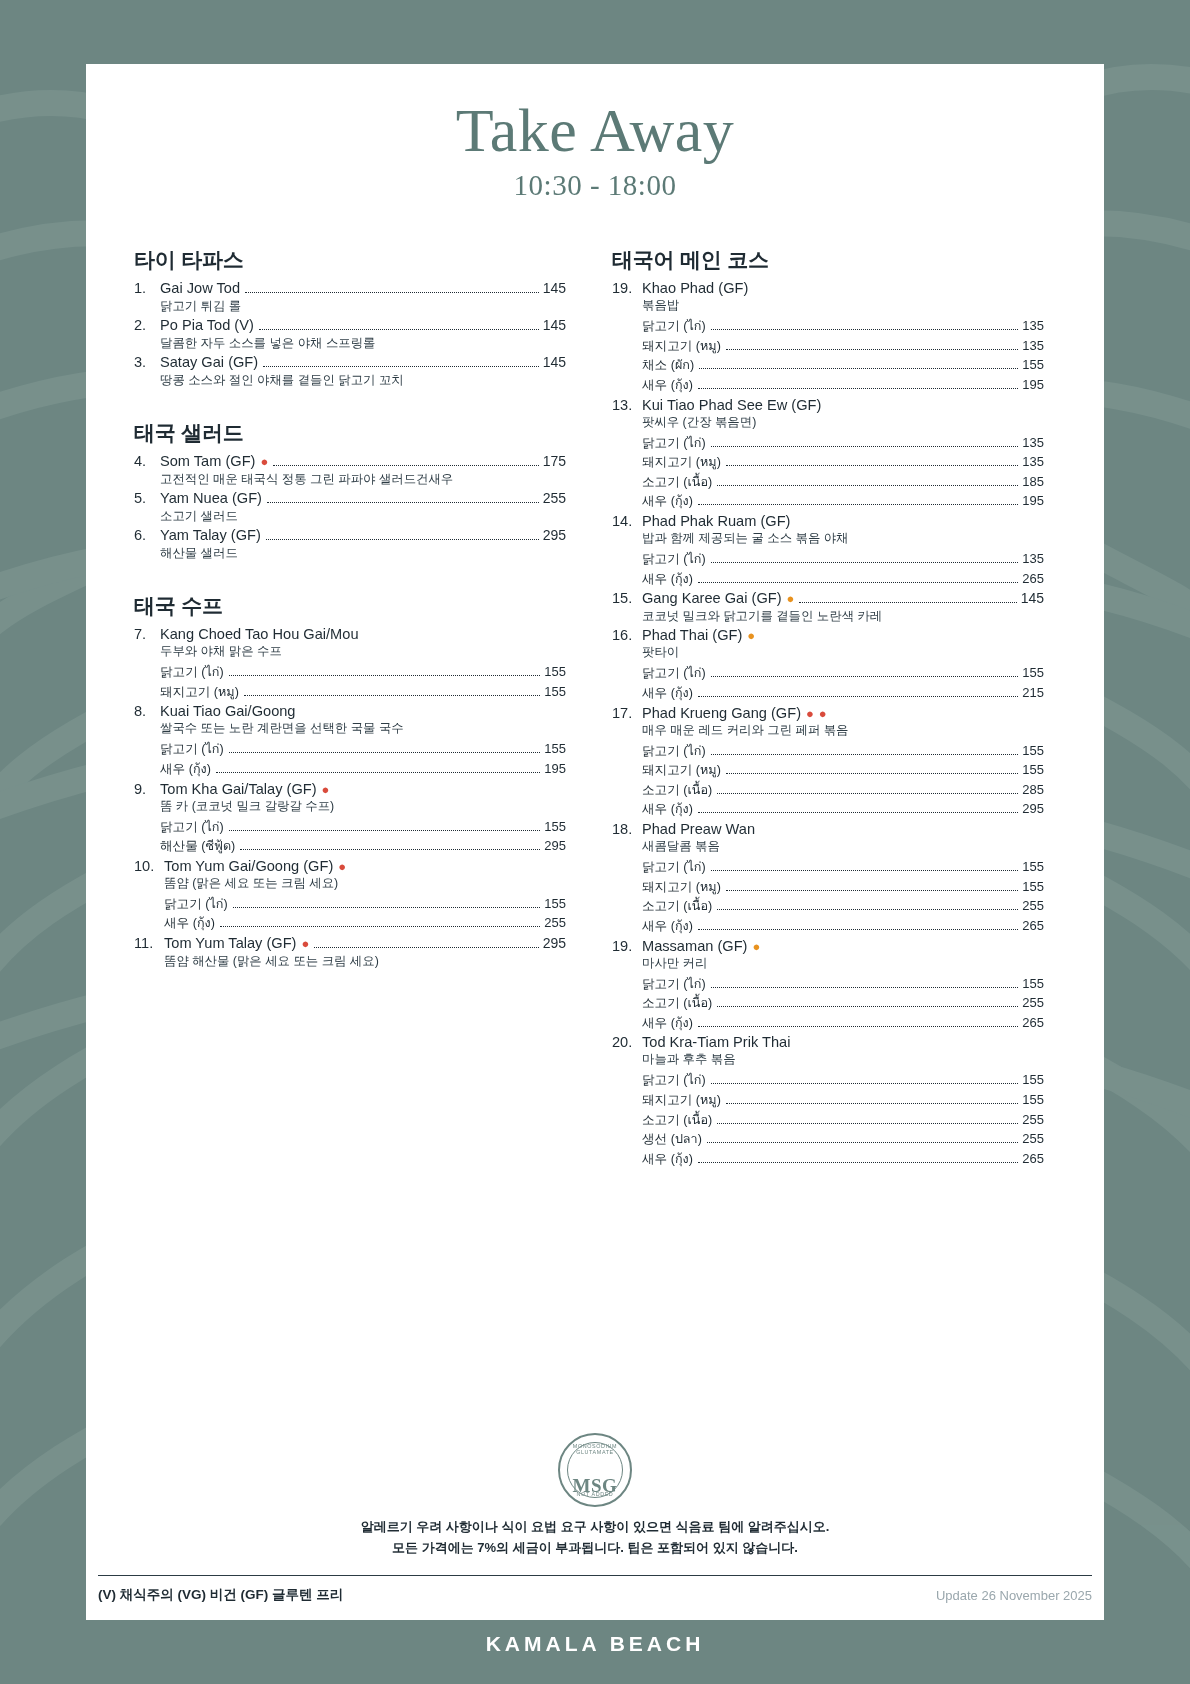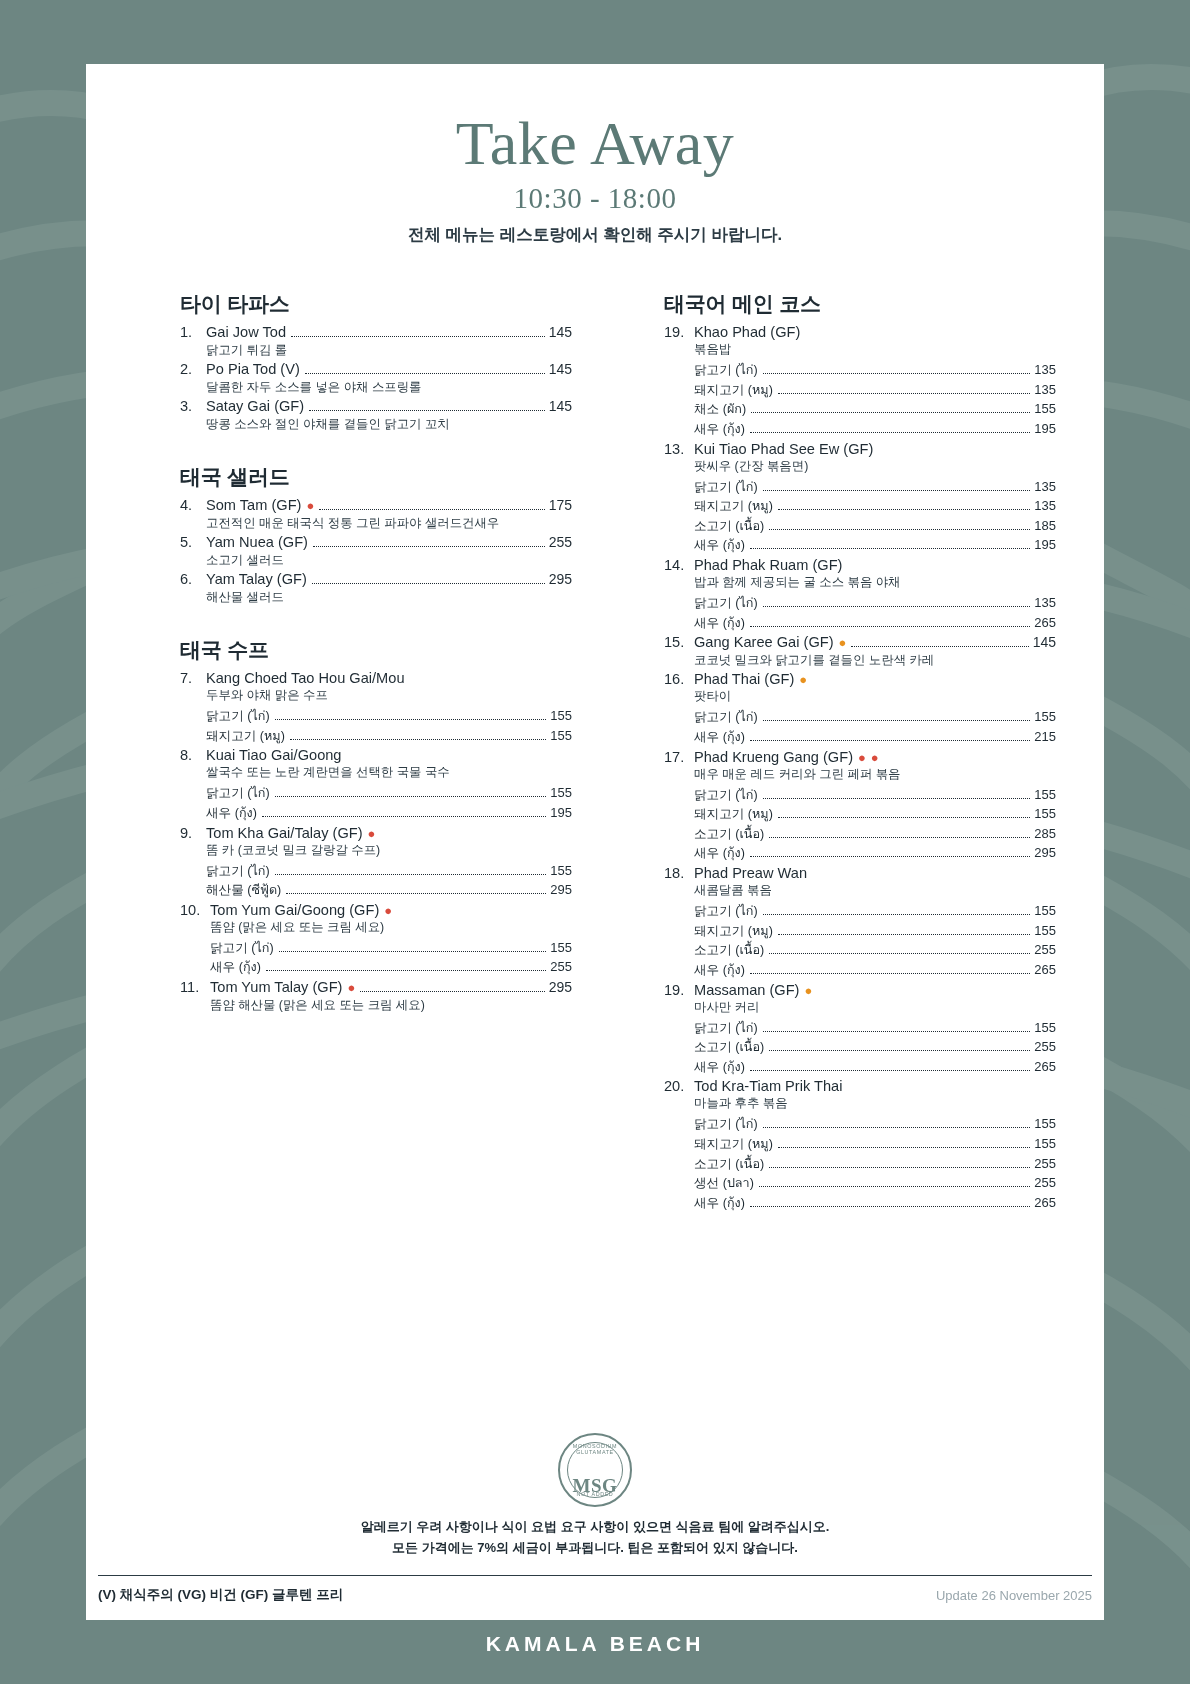--- a/index.html
+++ b/index.html
@@ -18,21 +18,21 @@
   .page {
     position: absolute;
     left: 86px; top: 64px;
     width: 1018px; height: 1556px;
     background: #ffffff;
     z-index: 1;
     overflow: hidden;
   }
 
   
-  .header { text-align:center; padding-top: 47px; }
+  .header { text-align:center; padding-top: 34px; }
   .title {
     font-family: "Liberation Serif", serif;
     font-size: 62px;
     color: #5c7a76;
     letter-spacing: 0.5px;
     line-height: 1.05;
     font-weight: normal;
   }
   .hours {
     font-family: "Liberation Serif", serif;
@@ -47,21 +47,21 @@
     margin-top: 9px;
     font-weight: bold;
   }
 
   
   .columns {
     display: flex;
     padding: 44px 48px 0 48px;
     gap: 46px;
   }
-  .col { width: 432px; margin-left: 46px; }
+  .col { width: 432px; }
 
   .section-title {
     font-size: 21px;
     font-weight: bold;
     color: #1f2b33;
     margin: 0 0 6px 0;
     letter-spacing: -0.2px;
   }
   .section-title.spaced { margin-top: 30px; }
 
@@ -225,21 +225,20 @@
       <path d="M1230,1120 C920,990 700,1040 780,1240 C860,1440 1160,1440 1240,1620"></path>
     </g>
   </svg>
 </div>
 
 <div class="page">
 
   <div class="header">
     <div class="title">Take Away</div>
     <div class="hours">10:30 - 18:00</div>
-    <div class="subnote">전체 메뉴는 레스토랑에서 확인해 주시기 바랍니다.</div>
   </div>
 
   <div class="columns">
     <div class="col" id="col-left">
         <div class="section-title">타이 타파스</div>
         <div class="item">
           <div class="item-head">
             <span class="num">1.</span>
             <span class="name-wrap">
               <span class="nm">Gai Jow Tod</span>

